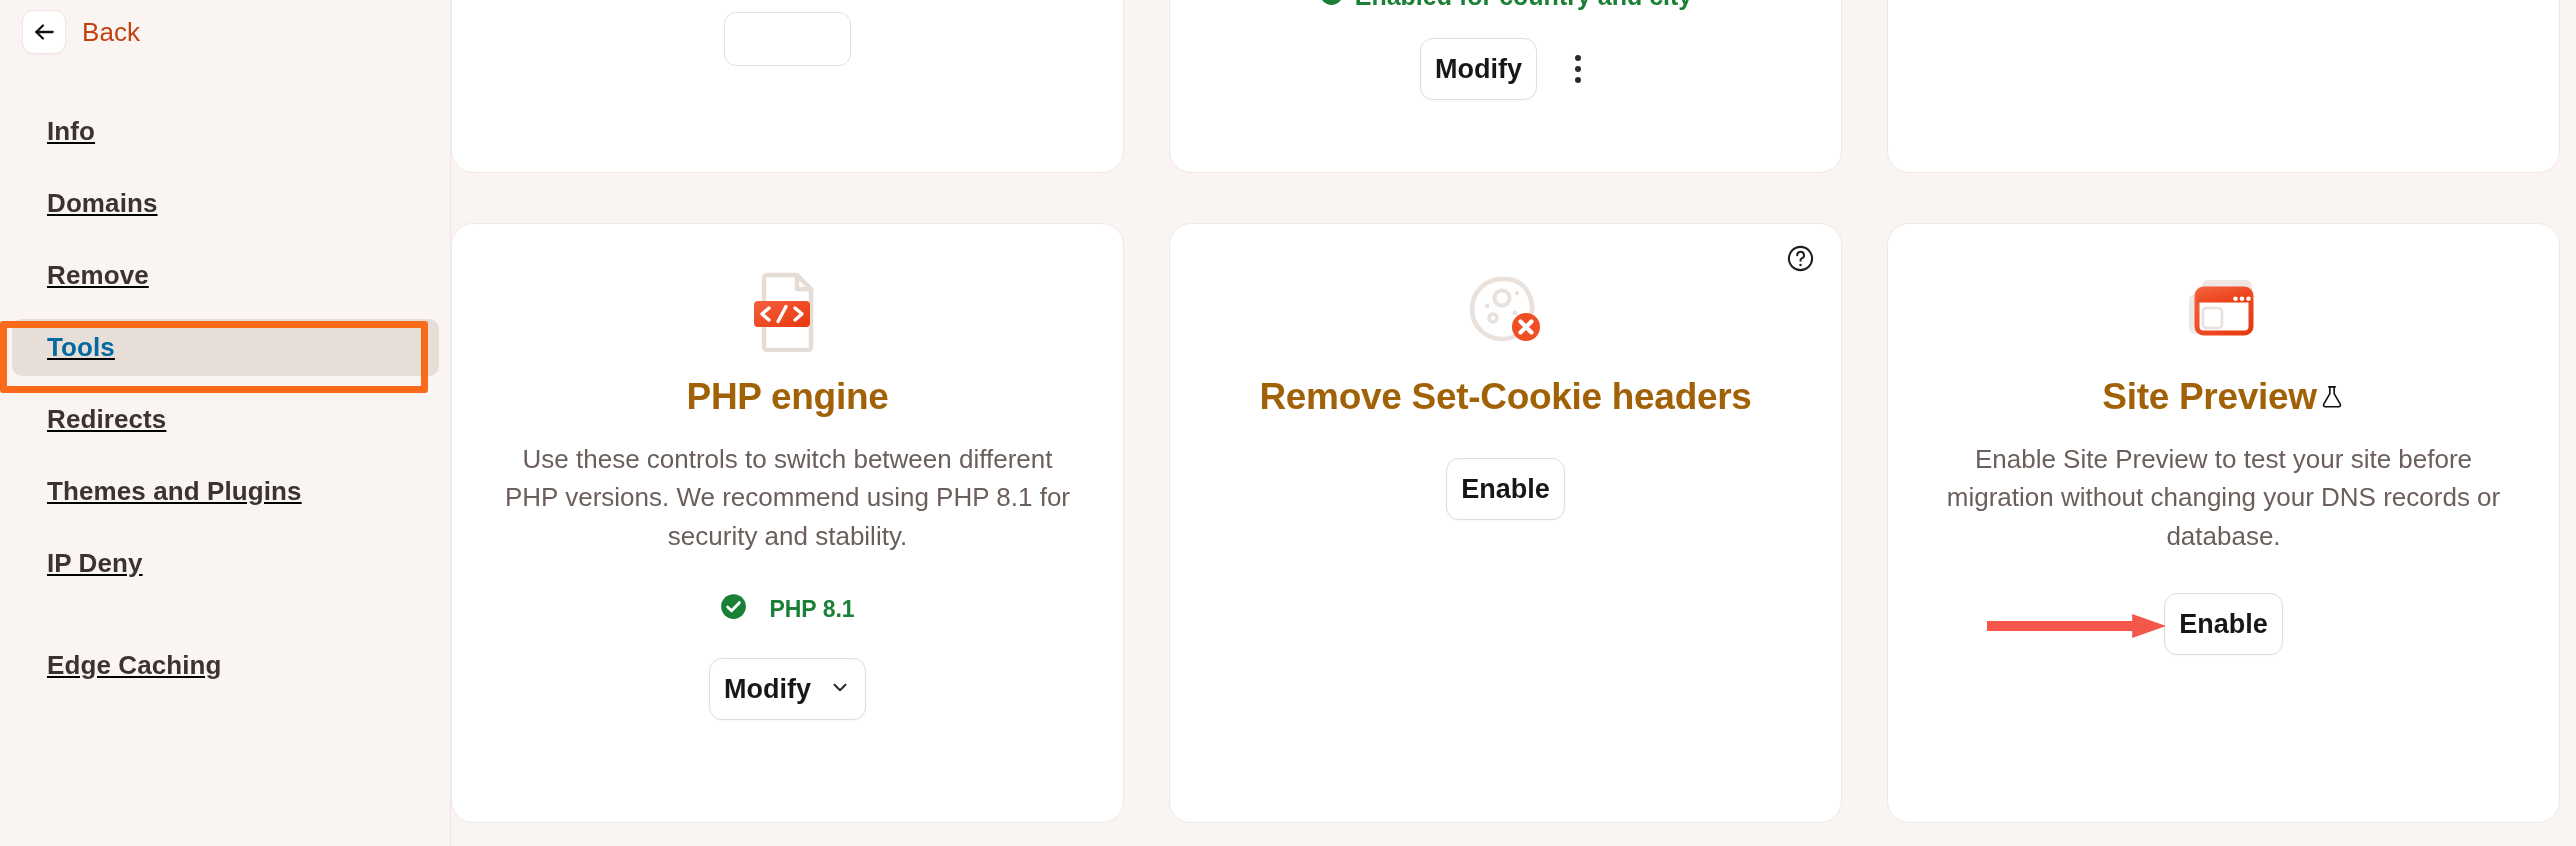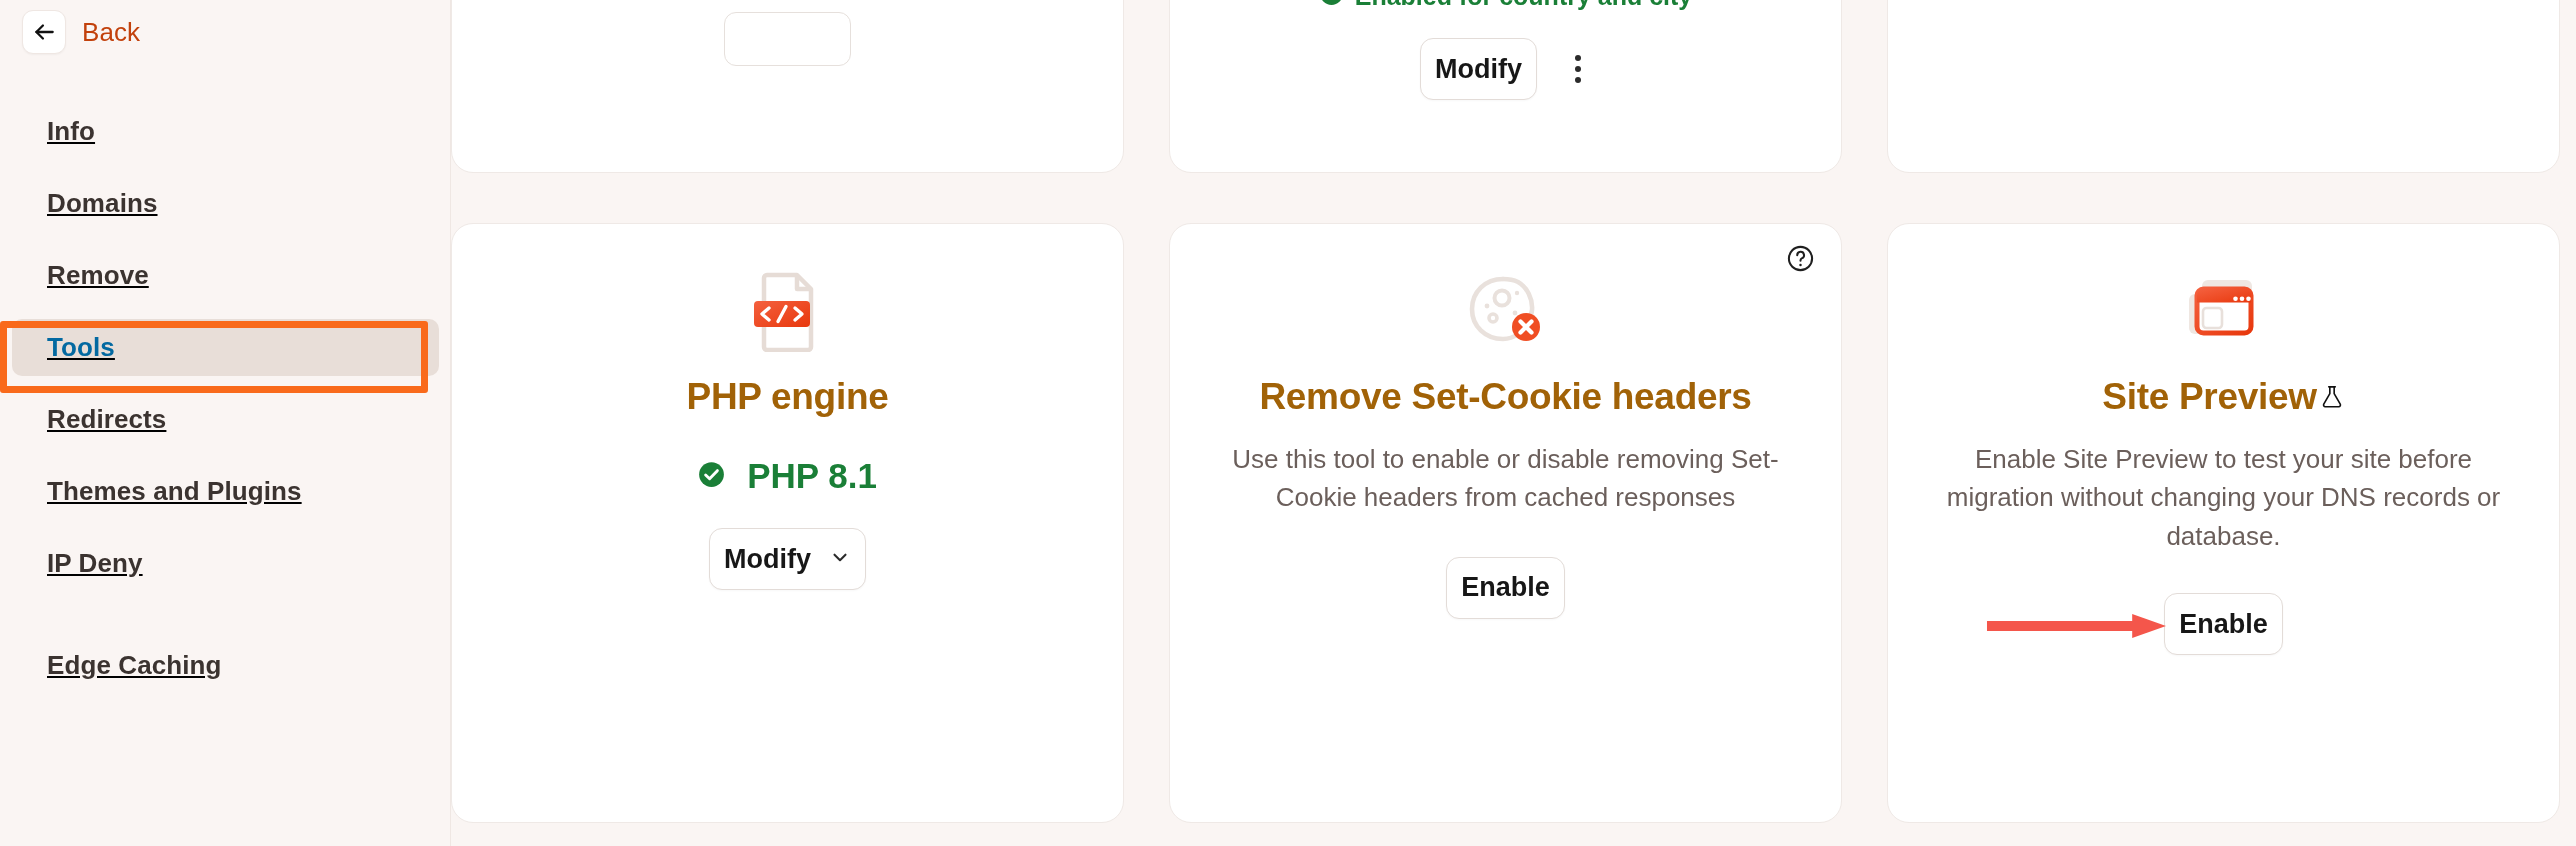--- a/index.html
+++ b/index.html
@@ -212,21 +212,21 @@
 
   .card-desc {
     font-size: 26px;
     line-height: 1.48;
     color: #6B5F5B;
     margin-top: 22px;
     padding: 0 6px;
   }
 
   .card-status {
-    font-size: 35px;
+    font-size: 23px;
     font-weight: 700;
     color: #1A7F37;
     display: flex;
     align-items: center;
     justify-content: center;
     gap: 22px;
     margin-top: 38px;
   }
 
   .card-action {
@@ -342,20 +342,21 @@
               <polyline points="44,38 51,44 44,50"></polyline>
               <line x1="35" y1="36.5" x2="27" y2="51.5"></line>
             </g>
           </svg>
         </div>
 
         <div class="card-title">
           <span>PHP engine</span>
         </div>
 
+        <div class="card-desc">Use these controls to switch between different PHP versions. We recommend using PHP 8.1 for security and stability.</div>
 
         <div class="card-status">
           <span>
             <svg width="27" height="27" viewBox="0 0 24 24">
               <circle cx="12" cy="12" r="11" fill="#1A7F37"></circle>
               <polyline points="6.8,12.4 10.3,15.8 17.2,8.6" fill="none" stroke="#fff" stroke-width="2.6" stroke-linecap="round" stroke-linejoin="round"></polyline>
             </svg>
           </span>
           <span>PHP 8.1</span>
         </div>
@@ -424,21 +425,20 @@
               <line x1="55.5" y1="48.5" x2="66.5" y2="59.5"></line>
               <line x1="66.5" y1="48.5" x2="55.5" y2="59.5"></line>
             </g>
           </svg>
         </div>
 
         <div class="card-title">
           <span>Remove Set-Cookie headers</span>
         </div>
 
-        <div class="card-desc">Use this tool to enable or disable removing Set-Cookie headers from cached responses</div>
 
         <div class="card-action" style="margin-top:40px;">
           <button class="btn">
             <span>Enable</span>
           </button>
         </div>
 
       </div>
     </div>
 

